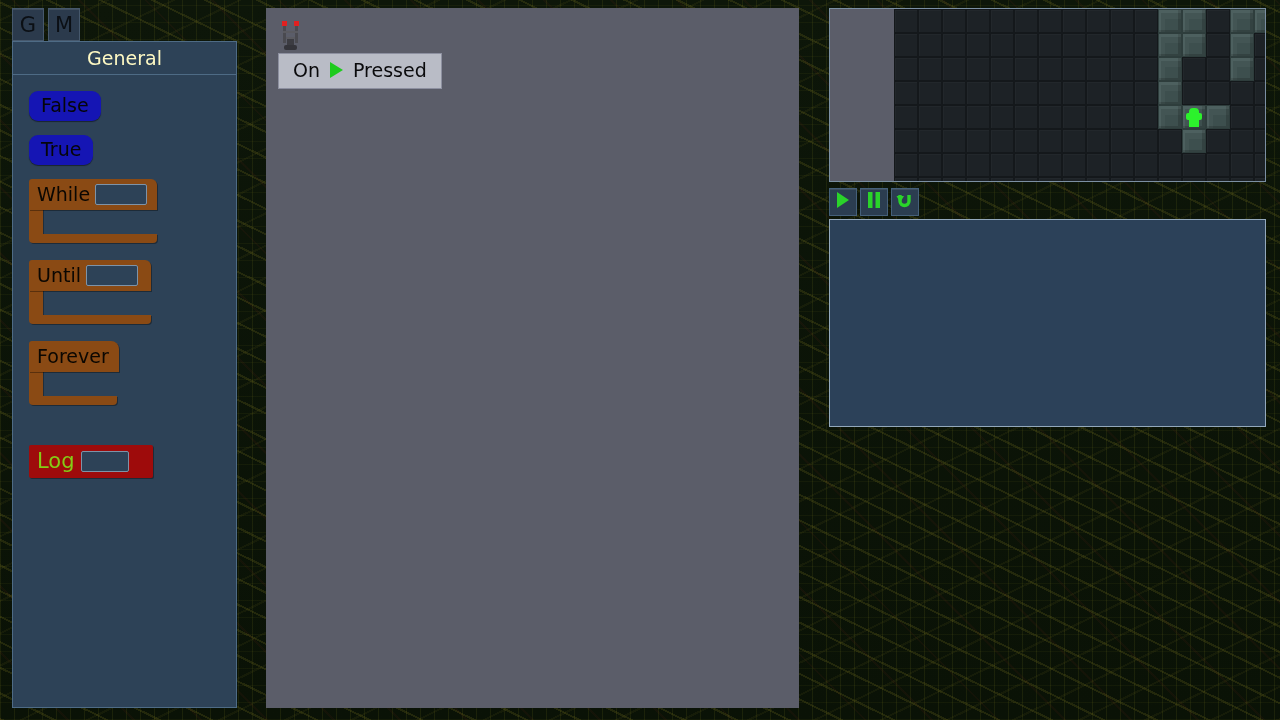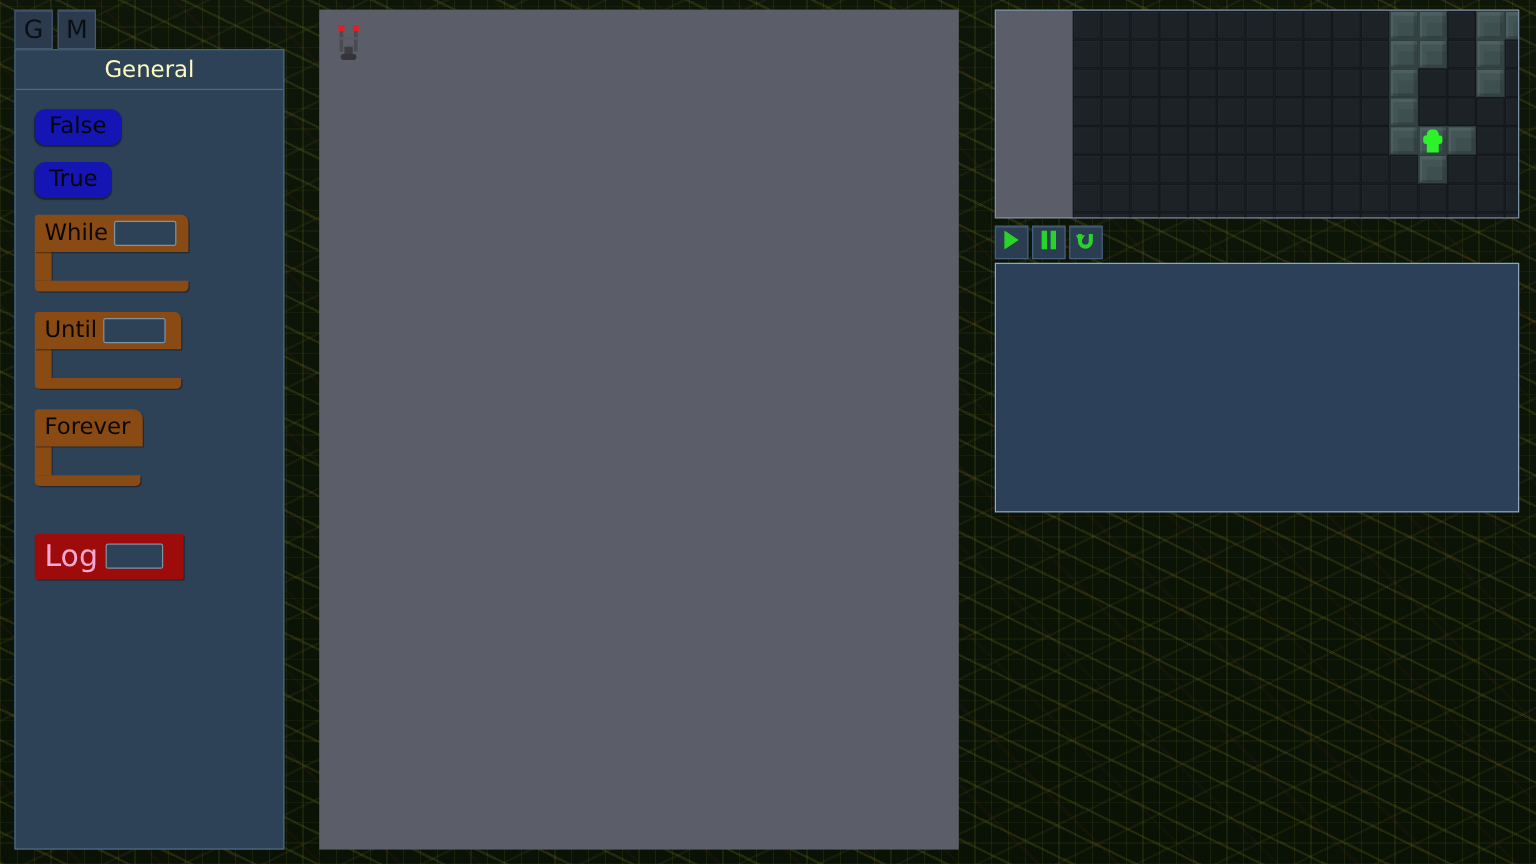--- a/index.html
+++ b/index.html
@@ -139,22 +139,22 @@
 
   
   .blk-log {
     display: flex;
     align-items: center;
     gap: 6px;
     background: #9e0b0b;
     width: 108px;
     padding: 4px 8px 5px 8px;
     border-radius: 2px;
-    font-size: 25px;
-    color: #f9a8d4;
+    font-size: 21px;
+    color: #84cc16;
     box-shadow: 1px 1px 0 rgba(0,0,0,0.35);
     cursor: pointer;
     margin-top: 40px;
   }
   .blk-log .slot { width: 48px; }
 
   
   .workspace {
     position: absolute;
     left: 266px;
@@ -360,20 +360,25 @@
         <rect x="15" y="6" width="3" height="18" fill="#4a4a50"></rect>
         <rect x="2" y="2" width="5" height="5" fill="#e02020"></rect>
         <rect x="14" y="2" width="5" height="5" fill="#e02020"></rect>
         <rect x="3" y="12" width="15" height="2" fill="#5a5a60"></rect>
         <rect x="6" y="18" width="9" height="2" fill="#5a5a60"></rect>
         <rect x="7" y="20" width="7" height="8" fill="#3c3c42"></rect>
         <rect x="4" y="26" width="13" height="5" rx="2" fill="#34343a"></rect>
       </svg>
     </span>
 
+    <div class="hat-block">
+      <span>On</span>
+      <span class="play-tri"></span>
+      <span>Pressed</span>
+    </div>
 
   </div>
 
   <div class="gameview">
     <div class="map-tiles" id="map-tiles">
         <div class="tile dark" style="left: 0px; top: 0px;"></div>
         <div class="tile dark" style="left: 24px; top: 0px;"></div>
         <div class="tile dark" style="left: 48px; top: 0px;"></div>
         <div class="tile dark" style="left: 72px; top: 0px;"></div>
         <div class="tile dark" style="left: 96px; top: 0px;"></div>

